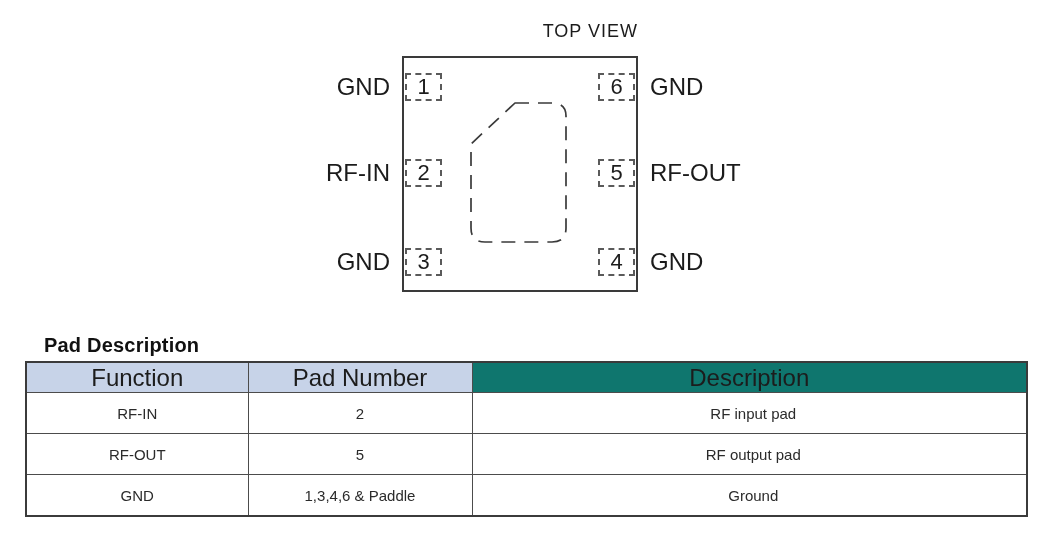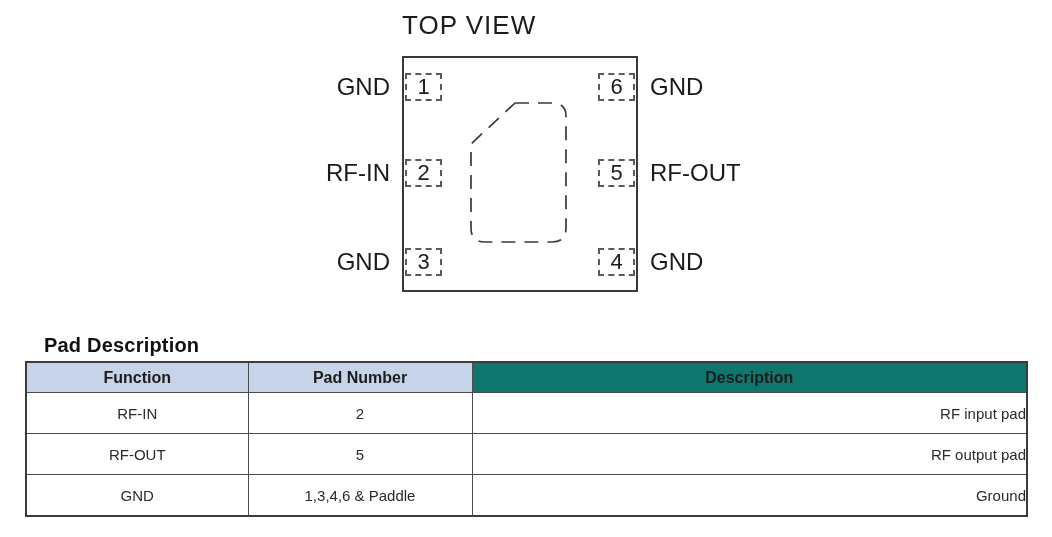--- a/index.html
+++ b/index.html
@@ -3,22 +3,22 @@
 <meta charset="utf-8">
 <style>
   html,body{margin:0;padding:0;background:#fff;}
   .page{
     position:relative;width:1052px;height:537px;background:#fff;
     font-family:"Liberation Sans",sans-serif;overflow:hidden;
   }
 
   
   .diagram-title{
-    position:absolute;left:402px;top:10px;width:236px;
-    text-align:left;font-size:26px;letter-spacing:1px;color:#1b1b1b;
+    position:absolute;left:402px;top:21px;width:236px;
+    text-align:right;font-size:18px;letter-spacing:1px;color:#1b1b1b;
     white-space:nowrap;
   }
   .package{
     position:absolute;left:402px;top:56px;width:236px;height:236px;
     border:2px solid #3a3a3a;box-sizing:border-box;background:#fff;
   }
   .paddle-svg{position:absolute;left:0;top:0;}
   .pad{
     position:absolute;width:37px;height:28px;box-sizing:border-box;
     border:2px dashed #5a5a5a;background:#fff;
@@ -45,28 +45,28 @@
   .tbl-heading{
     position:absolute;left:44px;top:334px;
     font-size:20px;font-weight:bold;letter-spacing:.2px;color:#111;
   }
   table.tbl{
     position:absolute;left:25px;top:361px;width:1001px;
     border-collapse:collapse;table-layout:fixed;
     border:2px solid #3b3b3b;
   }
   table.tbl th{
-    height:29px;font-size:16px;font-weight:bold;color:#1c1c1c;
+    height:29px;font-size:24px;font-weight:normal;color:#1c1c1c;
     text-align:center;border:1px solid #4c4c4c;padding:0;
   }
   table.tbl td{
     height:40px;font-size:15px;color:#2b2b2b;
     text-align:center;border:1px solid #4c4c4c;padding:0;
   }
-  table.tbl td.desc{text-align:right;padding-left:8px;}
+  table.tbl td.desc{text-align:center;padding-left:8px;}
 </style>
 </head>
 <body>
 
 <div class="page">
 
   <div class="diagram-title">TOP VIEW</div>
 
   <div class="package">
     <svg class="paddle-svg" width="232" height="232" viewBox="0 0 232 232" aria-hidden="true">

